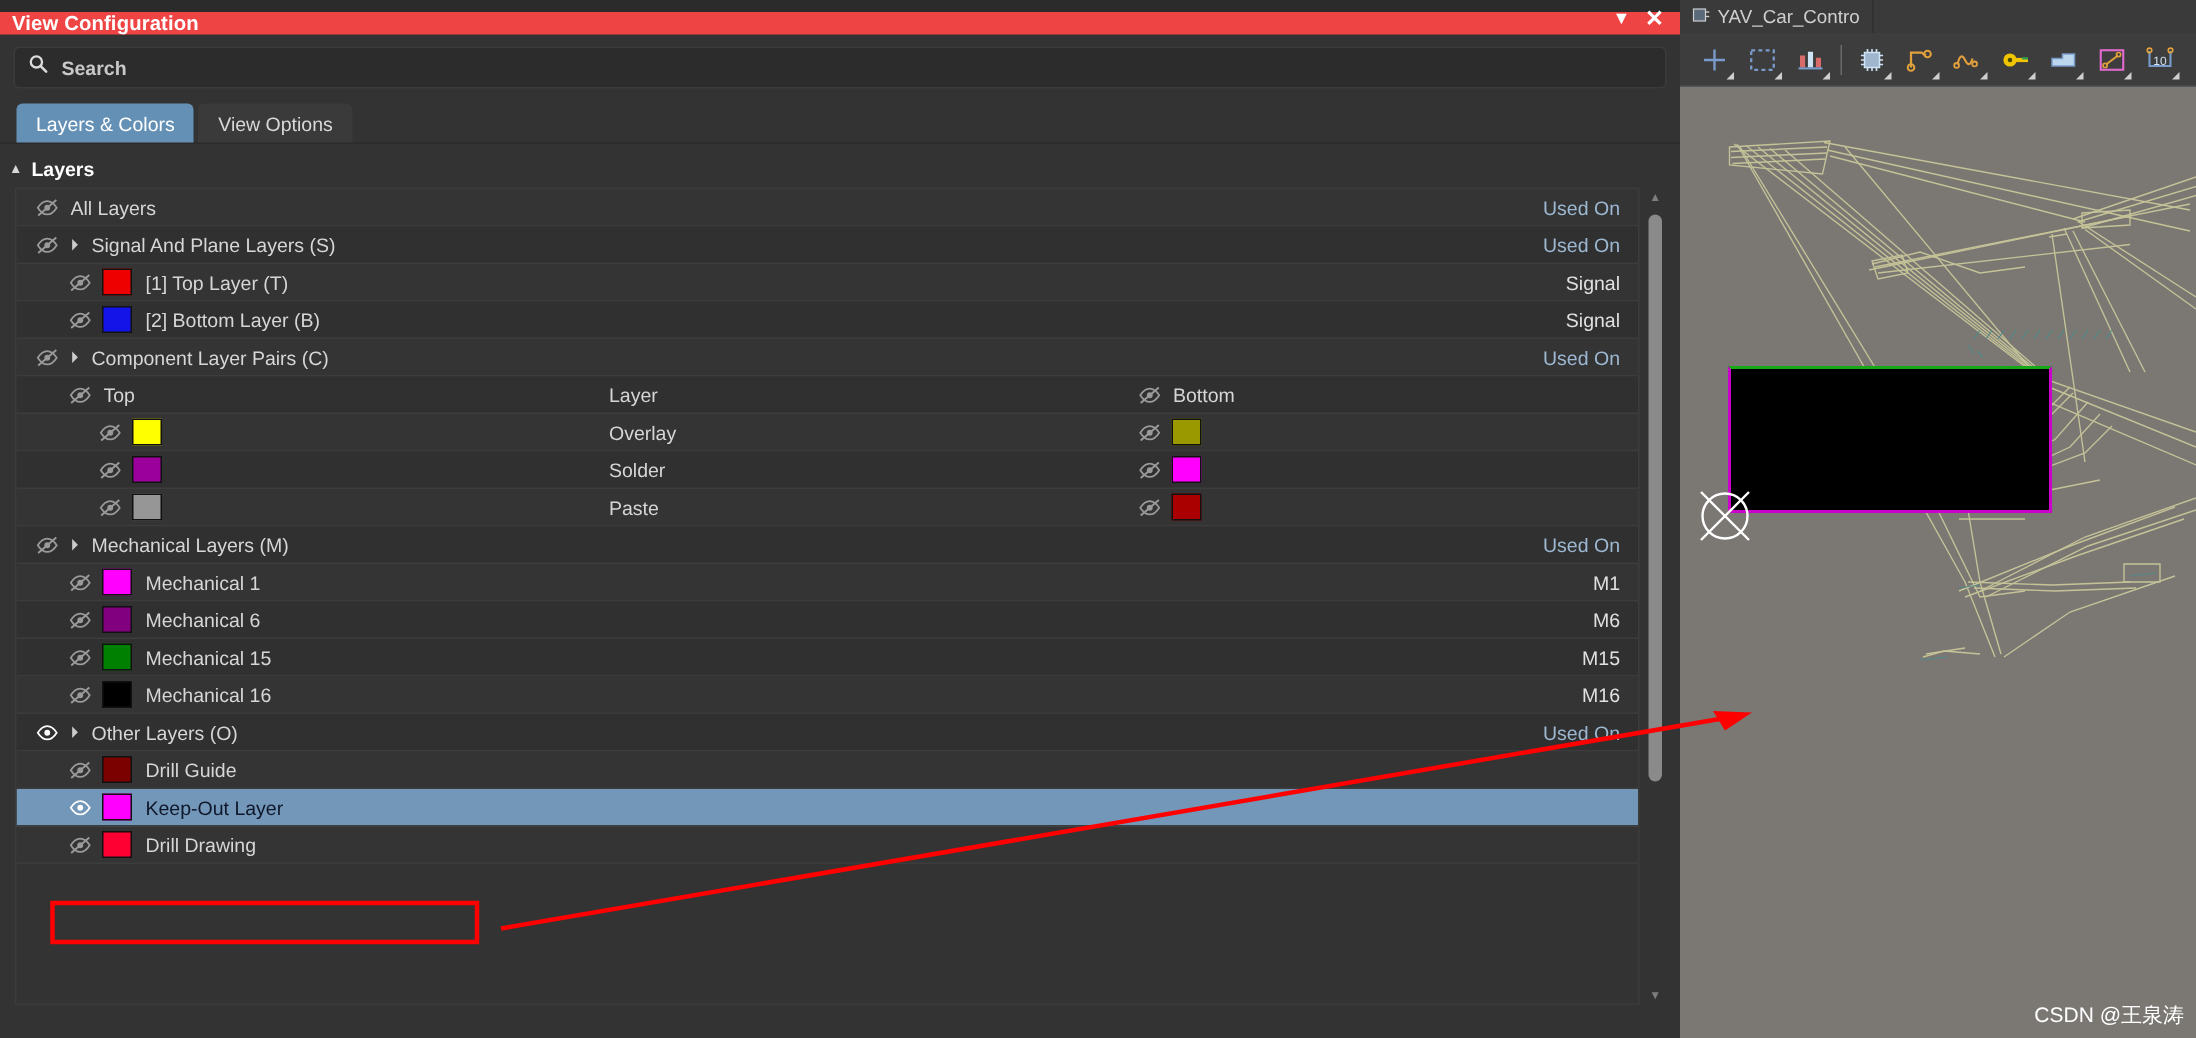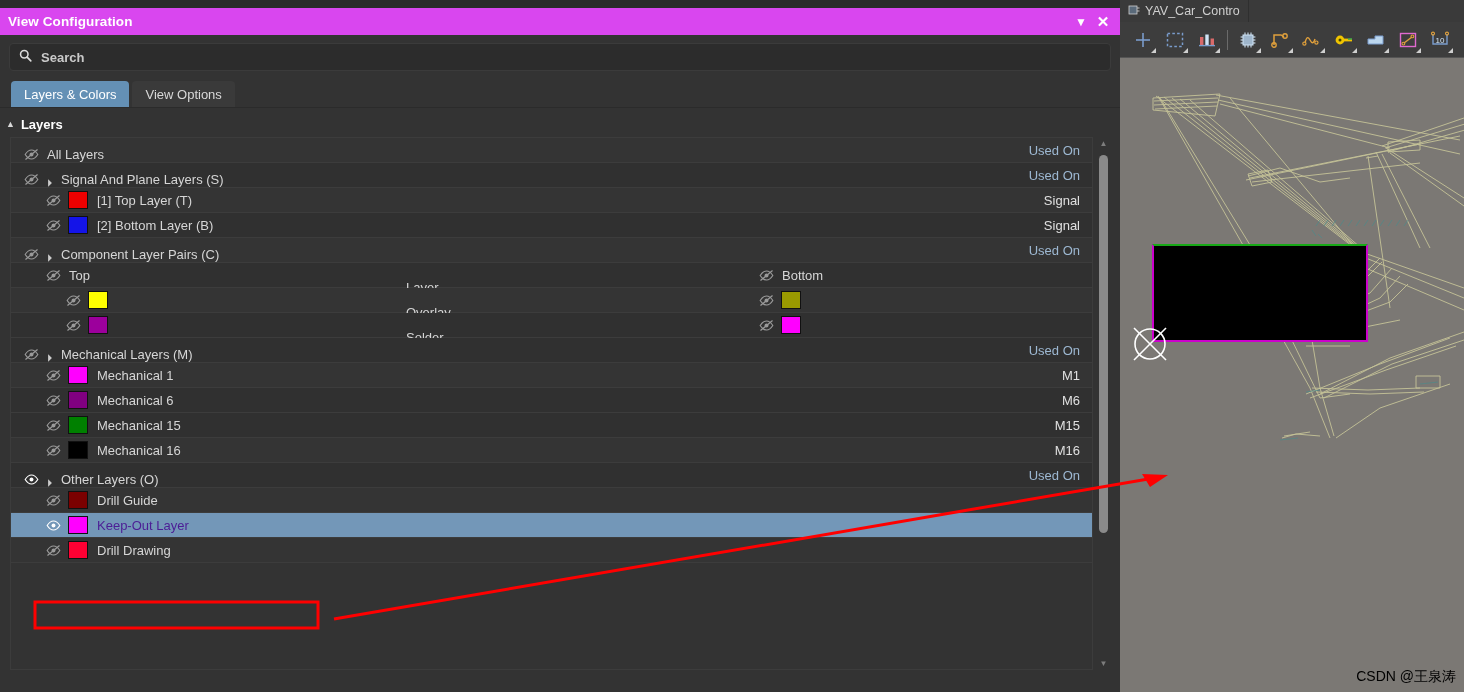--- a/index.html
+++ b/index.html
@@ -13,22 +13,22 @@
   
   #root { position:absolute; inset:0; display:flex; }
 
   
   #panel {
     position:absolute; left:0; top:8px; width:1120px; height:684px;
     background:#333333;
     display:flex; flex-direction:column;
   }
   #panel-titlebar {
-    height:27px; background:#d946ef; color:#ffffff;
-    display:flex; align-items:center; padding:0 6px 0 8px;
+    height:15px; background:#ef4444; color:#ffffff;
+    display:flex; align-items:flex-end; padding:0 6px 0 8px;
     font-size:13.5px; font-weight:bold; flex:0 0 auto;
   }
   #panel-title { flex:1 1 auto; letter-spacing:.1px; }
   .tb-btn { width:22px; height:22px; display:flex; align-items:center; justify-content:center;
             color:#ffffff; font-size:12px; }
   .tb-btn.close { font-size:15px; }
 
   #searchwrap { padding:8px 9px 0 9px; flex:0 0 auto; }
   #searchbox {
     height:28px; background:#2c2c2c; border:1px solid #3b3b3b; border-radius:4px;
@@ -62,37 +62,37 @@
     background:#333333; border:1px solid #3c3c3c; overflow:hidden;
   }
 
   .row {
     height:25px; display:flex; align-items:center; position:relative;
     border-bottom:1px solid #3c3c3c;
     font-size:13px; color:#d6d6d6;
   }
   .row.alt   { background:#343434; }
   .row.dark  { background:#303030; }
-  .row.sel   { background:#7397b8; color:#4c1d95; }
+  .row.sel   { background:#7397b8; color:#0f172a; }
 
   .cell-left { display:flex; align-items:center; flex:1 1 auto; min-width:0; height:100%; }
-  .indent-0 { padding-left:10px;align-items:flex-end; }
+  .indent-0 { padding-left:10px; }
   .indent-1 { padding-left:32px; }
   .indent-2 { padding-left:52px; }
 
   .eye { width:20px; height:16px; flex:0 0 auto; display:flex; align-items:center; justify-content:center; }
   .caret-sm { width:14px; flex:0 0 auto; color:#d0d0d0; font-size:8px; display:flex; align-items:center; justify-content:center; }
   .swatch { width:20px; height:18px; flex:0 0 auto; margin-left:5px; border:1px solid #111; }
   .label { margin-left:9px; white-space:nowrap; overflow:hidden; text-overflow:ellipsis; }
   .label.nosw { margin-left:6px; }
   .usedon { color:#9db8d2; font-size:13px; padding-right:12px; flex:0 0 auto; }
   .usedon.plain { color:#e0e0e0; }
 
   
-  .pair-col-mid { position:absolute; left:395px; top:12px; height:100%; display:flex; align-items:center; }
+  .pair-col-mid { position:absolute; left:395px; top:0; height:100%; display:flex; align-items:center; }
   .pair-col-right { position:absolute; left:745px; top:0; height:100%; display:flex; align-items:center; }
 
   
   #scrollbar {
     position:absolute; right:0; top:0; width:15px; bottom:22px; background:#333333;
   }
   .sb-arrow { height:13px; display:flex; align-items:center; justify-content:center; color:#7d7d7d; font-size:8px; }
   #sb-thumb {
     position:absolute; left:3px; width:9px; top:18px; height:378px;
     background:#8a8a8a; border-radius:5px;
@@ -115,21 +115,21 @@
 
   #canvas { position:absolute; left:0; right:0; top:58px; bottom:0; background:#7b7874; overflow:hidden; }
   #board {
     position:absolute; left:32px; top:186px; width:216px; height:98px;
     background:#000000;
     border-left:2px solid #cc00cc; border-right:2px solid #cc00cc; border-bottom:2px solid #cc00cc;
     border-top:2px solid #16a816;
   }
   #cursor-marker { position:absolute; left:8px; top:264px; width:44px; height:44px; }
   #watermark {
-    position:absolute; right:8px; bottom:6px; color:#000000; font-size:14px;
+    position:absolute; right:8px; bottom:6px; color:#ffffff; font-size:14px;
     font-family:"Liberation Sans", sans-serif;
   }
 
   
   #annot { position:absolute; inset:0; pointer-events:none; }
 </style>
 </head>
 <body>
 
 <div id="root">
@@ -296,20 +296,43 @@
             <div class="pair-col-mid">Solder</div>
             <div class="pair-col-right">
               <span class="eye">
                 <svg width="15" height="13" viewBox="0 0 16 14">
                   <path d="M1.2 7 C3.6 3.2 6 2.2 8 2.2 C10 2.2 12.4 3.2 14.8 7 C12.4 10.8 10 11.8 8 11.8 C6 11.8 3.6 10.8 1.2 7 Z" fill="none" stroke="#9a9a9a" stroke-width="1.25"></path>
                   <circle cx="8" cy="7" r="2.1" fill="#9a9a9a"></circle>
                   <line x1="1.5" y1="12.5" x2="14.5" y2="1.5" stroke="#9a9a9a" stroke-width="1.4"></line>
                 </svg>
               </span>
               <span class="swatch" style="background: rgb(255, 0, 255);"></span>
+            </div>
+          </div>
+          <div class="row alt">
+            <div class="cell-left indent-2">
+              <span class="eye">
+                <svg width="15" height="13" viewBox="0 0 16 14">
+                  <path d="M1.2 7 C3.6 3.2 6 2.2 8 2.2 C10 2.2 12.4 3.2 14.8 7 C12.4 10.8 10 11.8 8 11.8 C6 11.8 3.6 10.8 1.2 7 Z" fill="none" stroke="#9a9a9a" stroke-width="1.25"></path>
+                  <circle cx="8" cy="7" r="2.1" fill="#9a9a9a"></circle>
+                  <line x1="1.5" y1="12.5" x2="14.5" y2="1.5" stroke="#9a9a9a" stroke-width="1.4"></line>
+                </svg>
+              </span>
+              <span class="swatch" style="background: rgb(150, 150, 150);"></span>
+            </div>
+            <div class="pair-col-mid">Paste</div>
+            <div class="pair-col-right">
+              <span class="eye">
+                <svg width="15" height="13" viewBox="0 0 16 14">
+                  <path d="M1.2 7 C3.6 3.2 6 2.2 8 2.2 C10 2.2 12.4 3.2 14.8 7 C12.4 10.8 10 11.8 8 11.8 C6 11.8 3.6 10.8 1.2 7 Z" fill="none" stroke="#9a9a9a" stroke-width="1.25"></path>
+                  <circle cx="8" cy="7" r="2.1" fill="#9a9a9a"></circle>
+                  <line x1="1.5" y1="12.5" x2="14.5" y2="1.5" stroke="#9a9a9a" stroke-width="1.4"></line>
+                </svg>
+              </span>
+              <span class="swatch" style="background: rgb(170, 0, 0);"></span>
             </div>
           </div>
           <div class="row dark">
             <div class="cell-left indent-0">
               <span class="eye">
                 <svg width="15" height="13" viewBox="0 0 16 14">
                   <path d="M1.2 7 C3.6 3.2 6 2.2 8 2.2 C10 2.2 12.4 3.2 14.8 7 C12.4 10.8 10 11.8 8 11.8 C6 11.8 3.6 10.8 1.2 7 Z" fill="none" stroke="#9a9a9a" stroke-width="1.25"></path>
                   <circle cx="8" cy="7" r="2.1" fill="#9a9a9a"></circle>
                   <line x1="1.5" y1="12.5" x2="14.5" y2="1.5" stroke="#9a9a9a" stroke-width="1.4"></line>
                 </svg>

